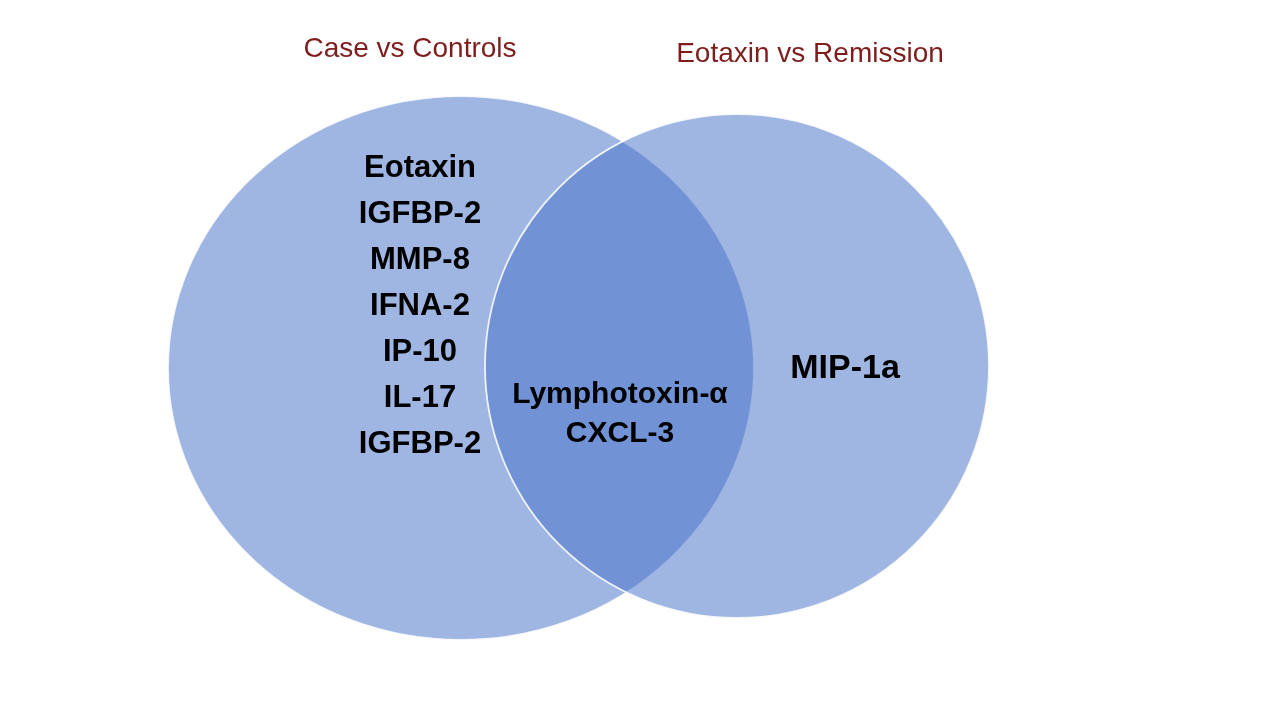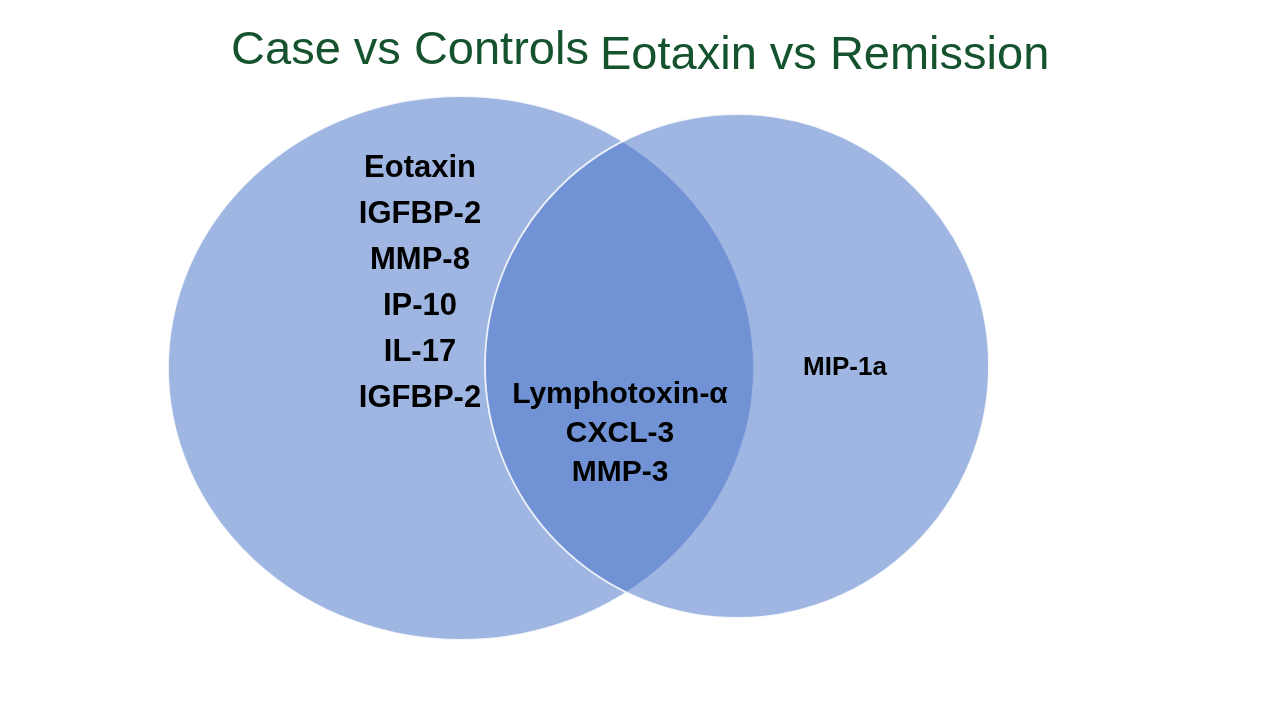--- a/index.html
+++ b/index.html
@@ -21,23 +21,23 @@
     top: 0;
   }
   .venn-circle {
     stroke: rgba(255, 255, 255, 0.85);
     stroke-width: 1.8;
   }
   .title {
     position: absolute;
     width: 420px;
     text-align: center;
-    font-size: 47px;
+    font-size: 28px;
     font-weight: 400;
-    color: #14532d;
+    color: #7f1d1d;
     line-height: 46px;
     white-space: nowrap;
   }
   .title-left  { left: 200px; top: 25px; }
   .title-right { left: 600px; top: 30px; }
   .item-col {
     position: absolute;
     display: flex;
     flex-direction: column;
     color: #000000;
@@ -67,21 +67,21 @@
   .overlap-col .row {
     height: 39px;
     display: flex;
     align-items: center;
     justify-content: center;
   }
   .right-col {
     left: 770px;
     top: 343px;
     width: 150px;
-    font-size: 26px;
+    font-size: 34px;
   }
   .right-col .row {
     height: 46px;
     display: flex;
     align-items: center;
     justify-content: center;
   }
 </style>
 </head>
 <body>
@@ -94,28 +94,28 @@
   </svg>
 
   <div class="title title-left">Case vs Controls</div>
 
   <div class="title title-right">Eotaxin vs Remission</div>
 
   <div class="item-col left-col">
     <div class="row">Eotaxin</div>
     <div class="row">IGFBP-2</div>
     <div class="row">MMP-8</div>
+    <div class="row">IFNA-2</div>
     <div class="row">IP-10</div>
     <div class="row">IL-17</div>
     <div class="row">IGFBP-2</div>
   </div>
 
   <div class="item-col overlap-col">
     <div class="row">Lymphotoxin-α</div>
     <div class="row">CXCL-3</div>
-    <div class="row">MMP-3</div>
   </div>
 
   <div class="item-col right-col">
     <div class="row">MIP-1a</div>
   </div>
 
 </div>
 
 </body></html>

